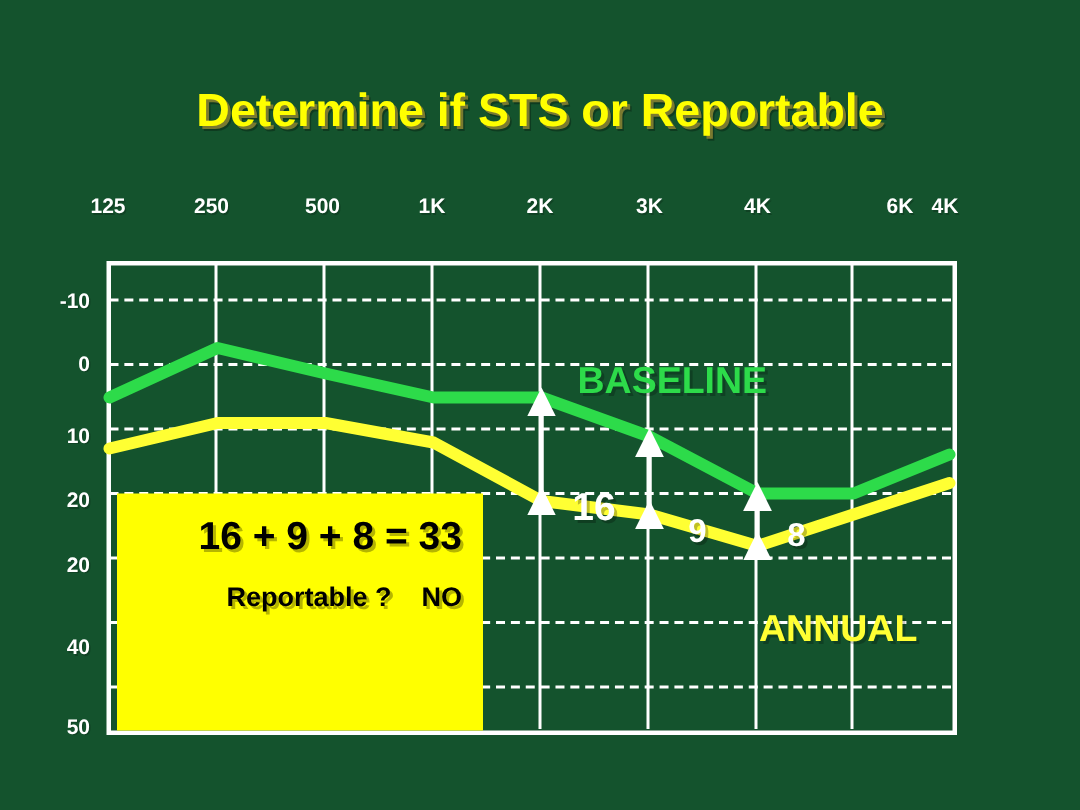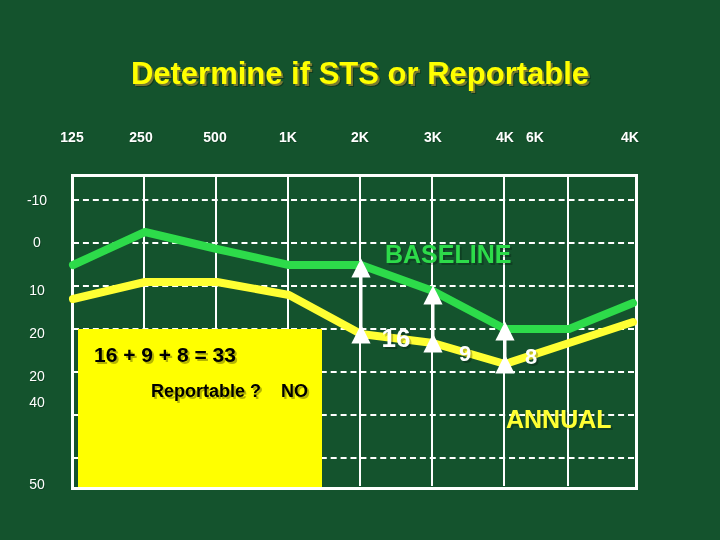--- a/index.html
+++ b/index.html
@@ -44,23 +44,23 @@
     text-shadow: 1px 1px 0 rgba(0,0,0,0.20);
     white-space: nowrap;
   }
 
   
   .level-label {
     position: absolute;
     left: 14px;
     width: 46px;
     font-size: 14px;
-    font-weight: normal;
+    font-weight: bold;
     color: #ffffff;
-    text-align: center;
+    text-align: right;
     transform: translateY(-50%);
     text-shadow: 1px 1px 0 rgba(0,0,0,0.20);
     white-space: nowrap;
   }
 
   
   #chart-frame {
     position: absolute;
     left: 71px;
     top: 174px;
@@ -142,26 +142,27 @@
     position: absolute;
     left: 78px;
     top: 329px;
     width: 244px;
     height: 158px;
     background: #ffff00;
     box-sizing: border-box;
     padding: 12px 14px 8px 16px;
   }
   .callout-calc {
-    font-size: 21px;
+    font-size: 26px;
     font-weight: bold;
     color: #000000;
     line-height: 1.30;
     text-shadow: 2px 2px 0 rgba(120,120,0,0.55);
     white-space: pre;
+    text-align: right;
   }
   .callout-q {
     font-size: 18px;
     font-weight: bold;
     color: #000000;
     line-height: 1.25;
     text-shadow: 2px 2px 0 rgba(120,120,0,0.55);
     white-space: pre;
     text-align: right;
   }
@@ -174,29 +175,29 @@
 
   <div id="title">Determine if STS or Reportable</div>
 
   <div class="freq-label" style="left:72px">125</div>
   <div class="freq-label" style="left:141px">250</div>
   <div class="freq-label" style="left:215px">500</div>
   <div class="freq-label" style="left:288px">1K</div>
   <div class="freq-label" style="left:360px">2K</div>
   <div class="freq-label" style="left:433px">3K</div>
   <div class="freq-label" style="left:505px">4K</div>
-  <div class="freq-label" style="left:535px">6K</div>
+  <div class="freq-label" style="left:600px">6K</div>
   <div class="freq-label" style="left:630px">4K</div>
 
   <div class="level-label" style="top:200px">-10</div>
   <div class="level-label" style="top:242px">0</div>
   <div class="level-label" style="top:290px">10</div>
   <div class="level-label" style="top:333px">20</div>
   <div class="level-label" style="top:376px">20</div>
-  <div class="level-label" style="top:402px">40</div>
+  <div class="level-label" style="top:431px">40</div>
   <div class="level-label" style="top:484px">50</div>
 
   <div id="chart-frame"></div>
   <div id="plot">
     <div class="vgrid" style="left:70px"></div>
     <div class="vgrid" style="left:142px"></div>
     <div class="vgrid" style="left:214px"></div>
     <div class="vgrid" style="left:286px"></div>
     <div class="vgrid" style="left:358px"></div>
     <div class="vgrid" style="left:430px"></div>

